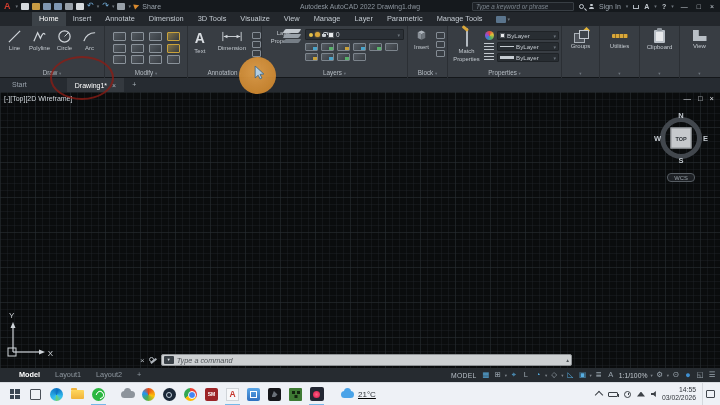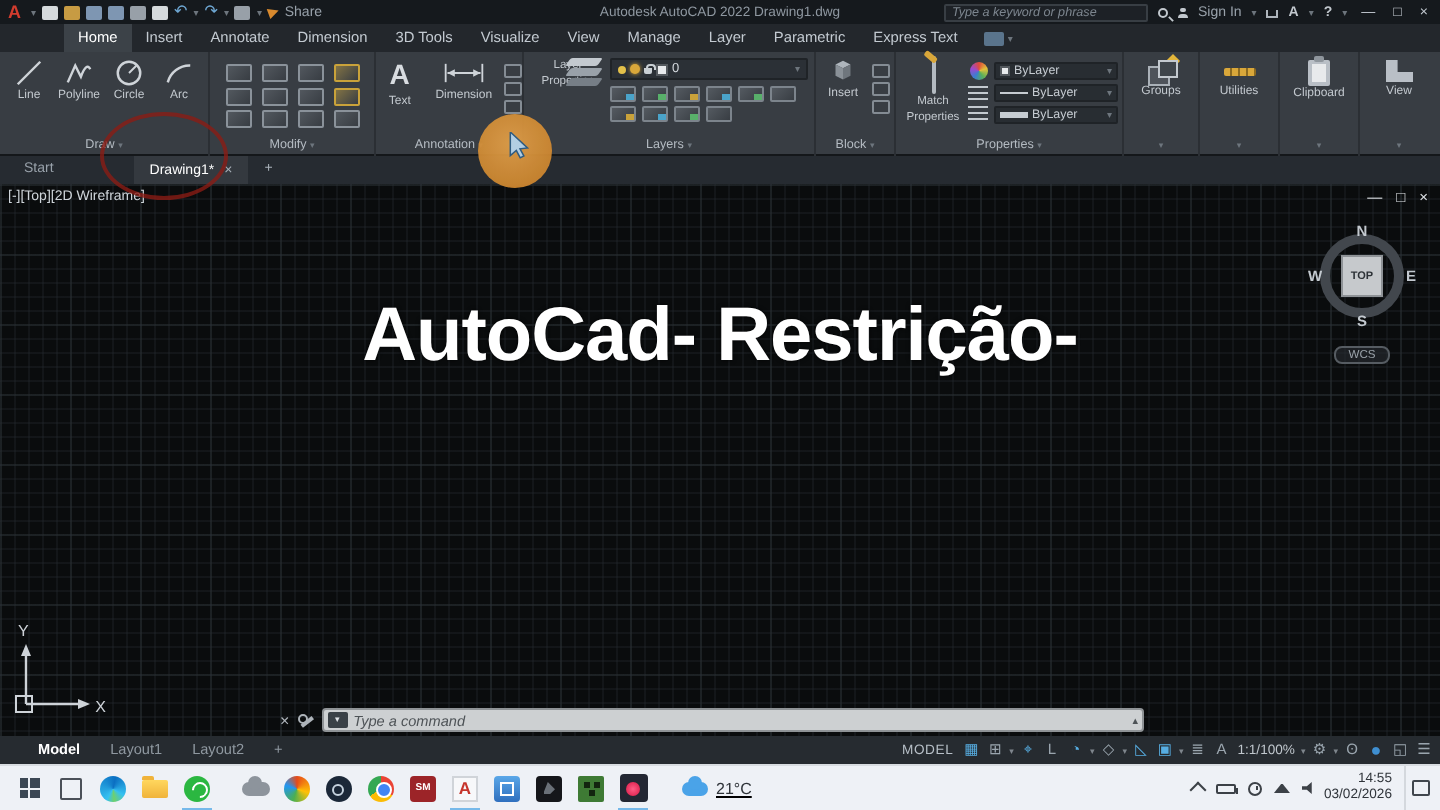--- a/index.html
+++ b/index.html
@@ -291,21 +291,21 @@
     <span class="mtab active">Home</span>
     <span class="mtab">Insert</span>
     <span class="mtab">Annotate</span>
     <span class="mtab">Dimension</span>
     <span class="mtab">3D Tools</span>
     <span class="mtab">Visualize</span>
     <span class="mtab">View</span>
     <span class="mtab">Manage</span>
     <span class="mtab">Layer</span>
     <span class="mtab">Parametric</span>
-    <span class="mtab">Express Text</span>
+    <span class="mtab">Manage Tools</span>
     <span class="menu-extra">
       <span class="box"></span>
       <span class="tinycaret">▾</span>
     </span>
   </div>
 
   <div class="ribbon">
 
     <div class="panel" style="width:105px;">
       <div class="tools-row">
@@ -530,21 +530,20 @@
 
   <div class="canvas">
     <span class="vp-label">[-][Top][2D Wireframe]</span>
     <div class="vp-winbtns">
       <span>—</span>
       <span>□</span>
       <span>×</span>
     </div>
 
     <div class="ov-title">
-      <div>AutoCad- Restrição-</div>
     </div>
 
     <div class="vcube">
       <div class="vc-wrap">
         <span class="vc-ring"></span>
         <span class="vc-letter vc-n">N</span>
         <span class="vc-letter vc-s">S</span>
         <span class="vc-letter vc-w">W</span>
         <span class="vc-letter vc-e">E</span>
         <span class="vc-top">TOP</span>

